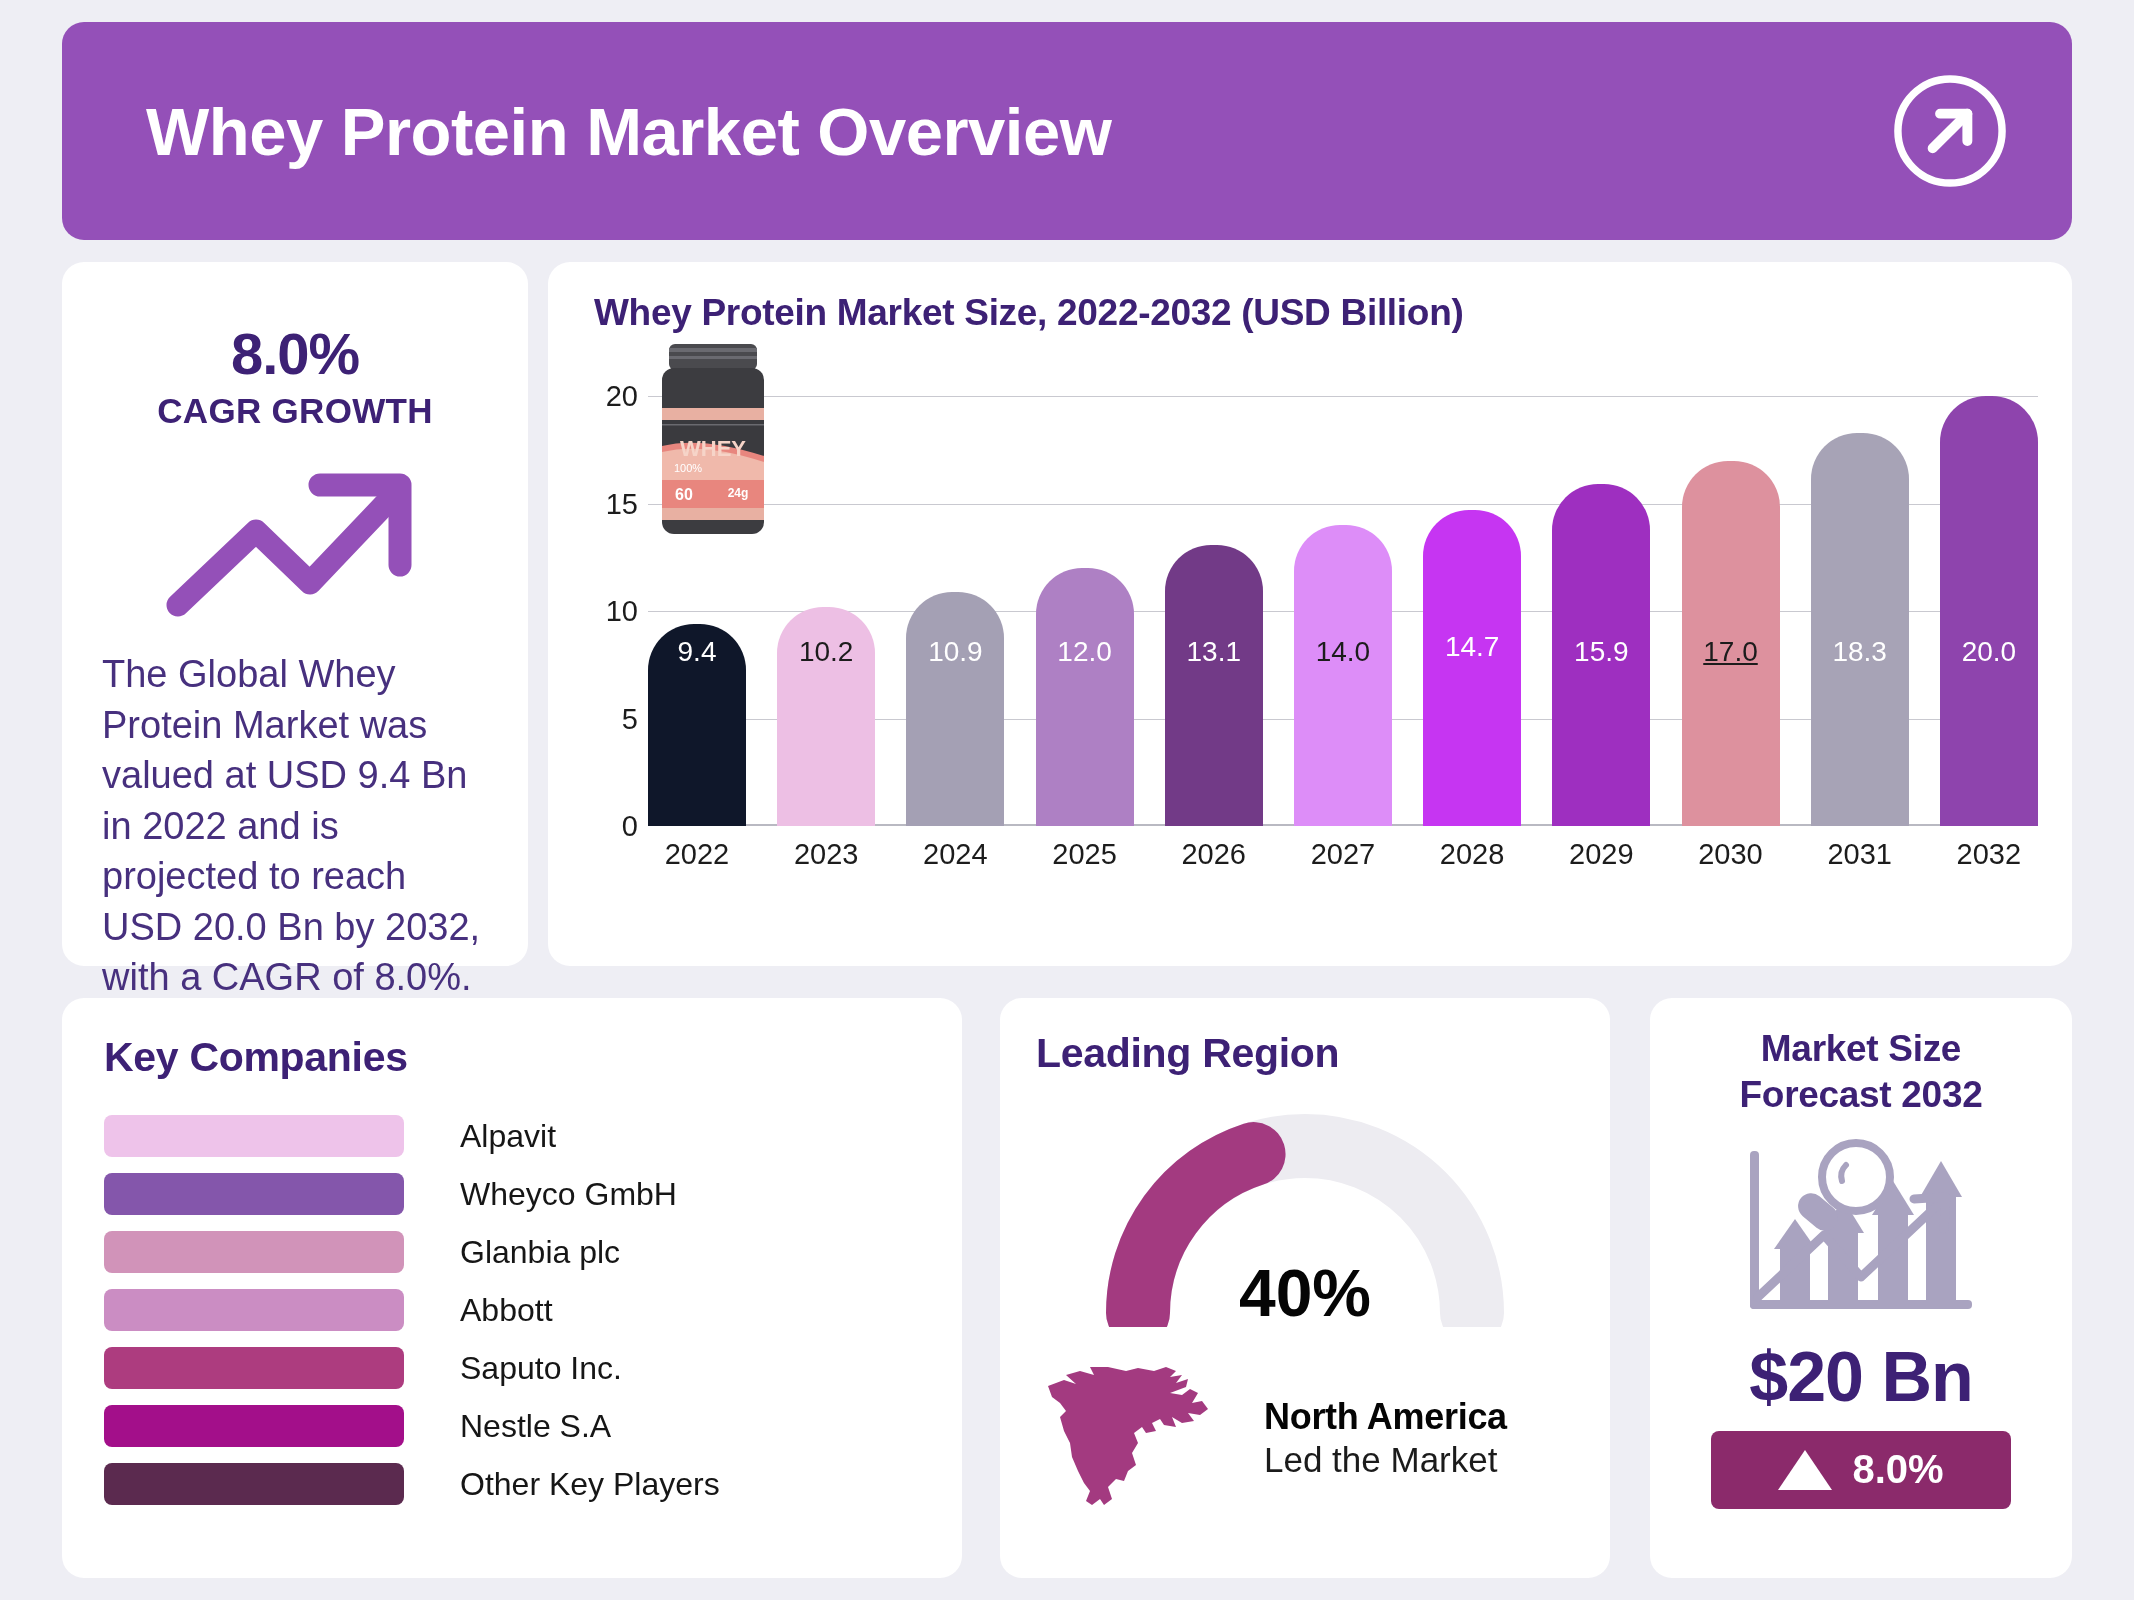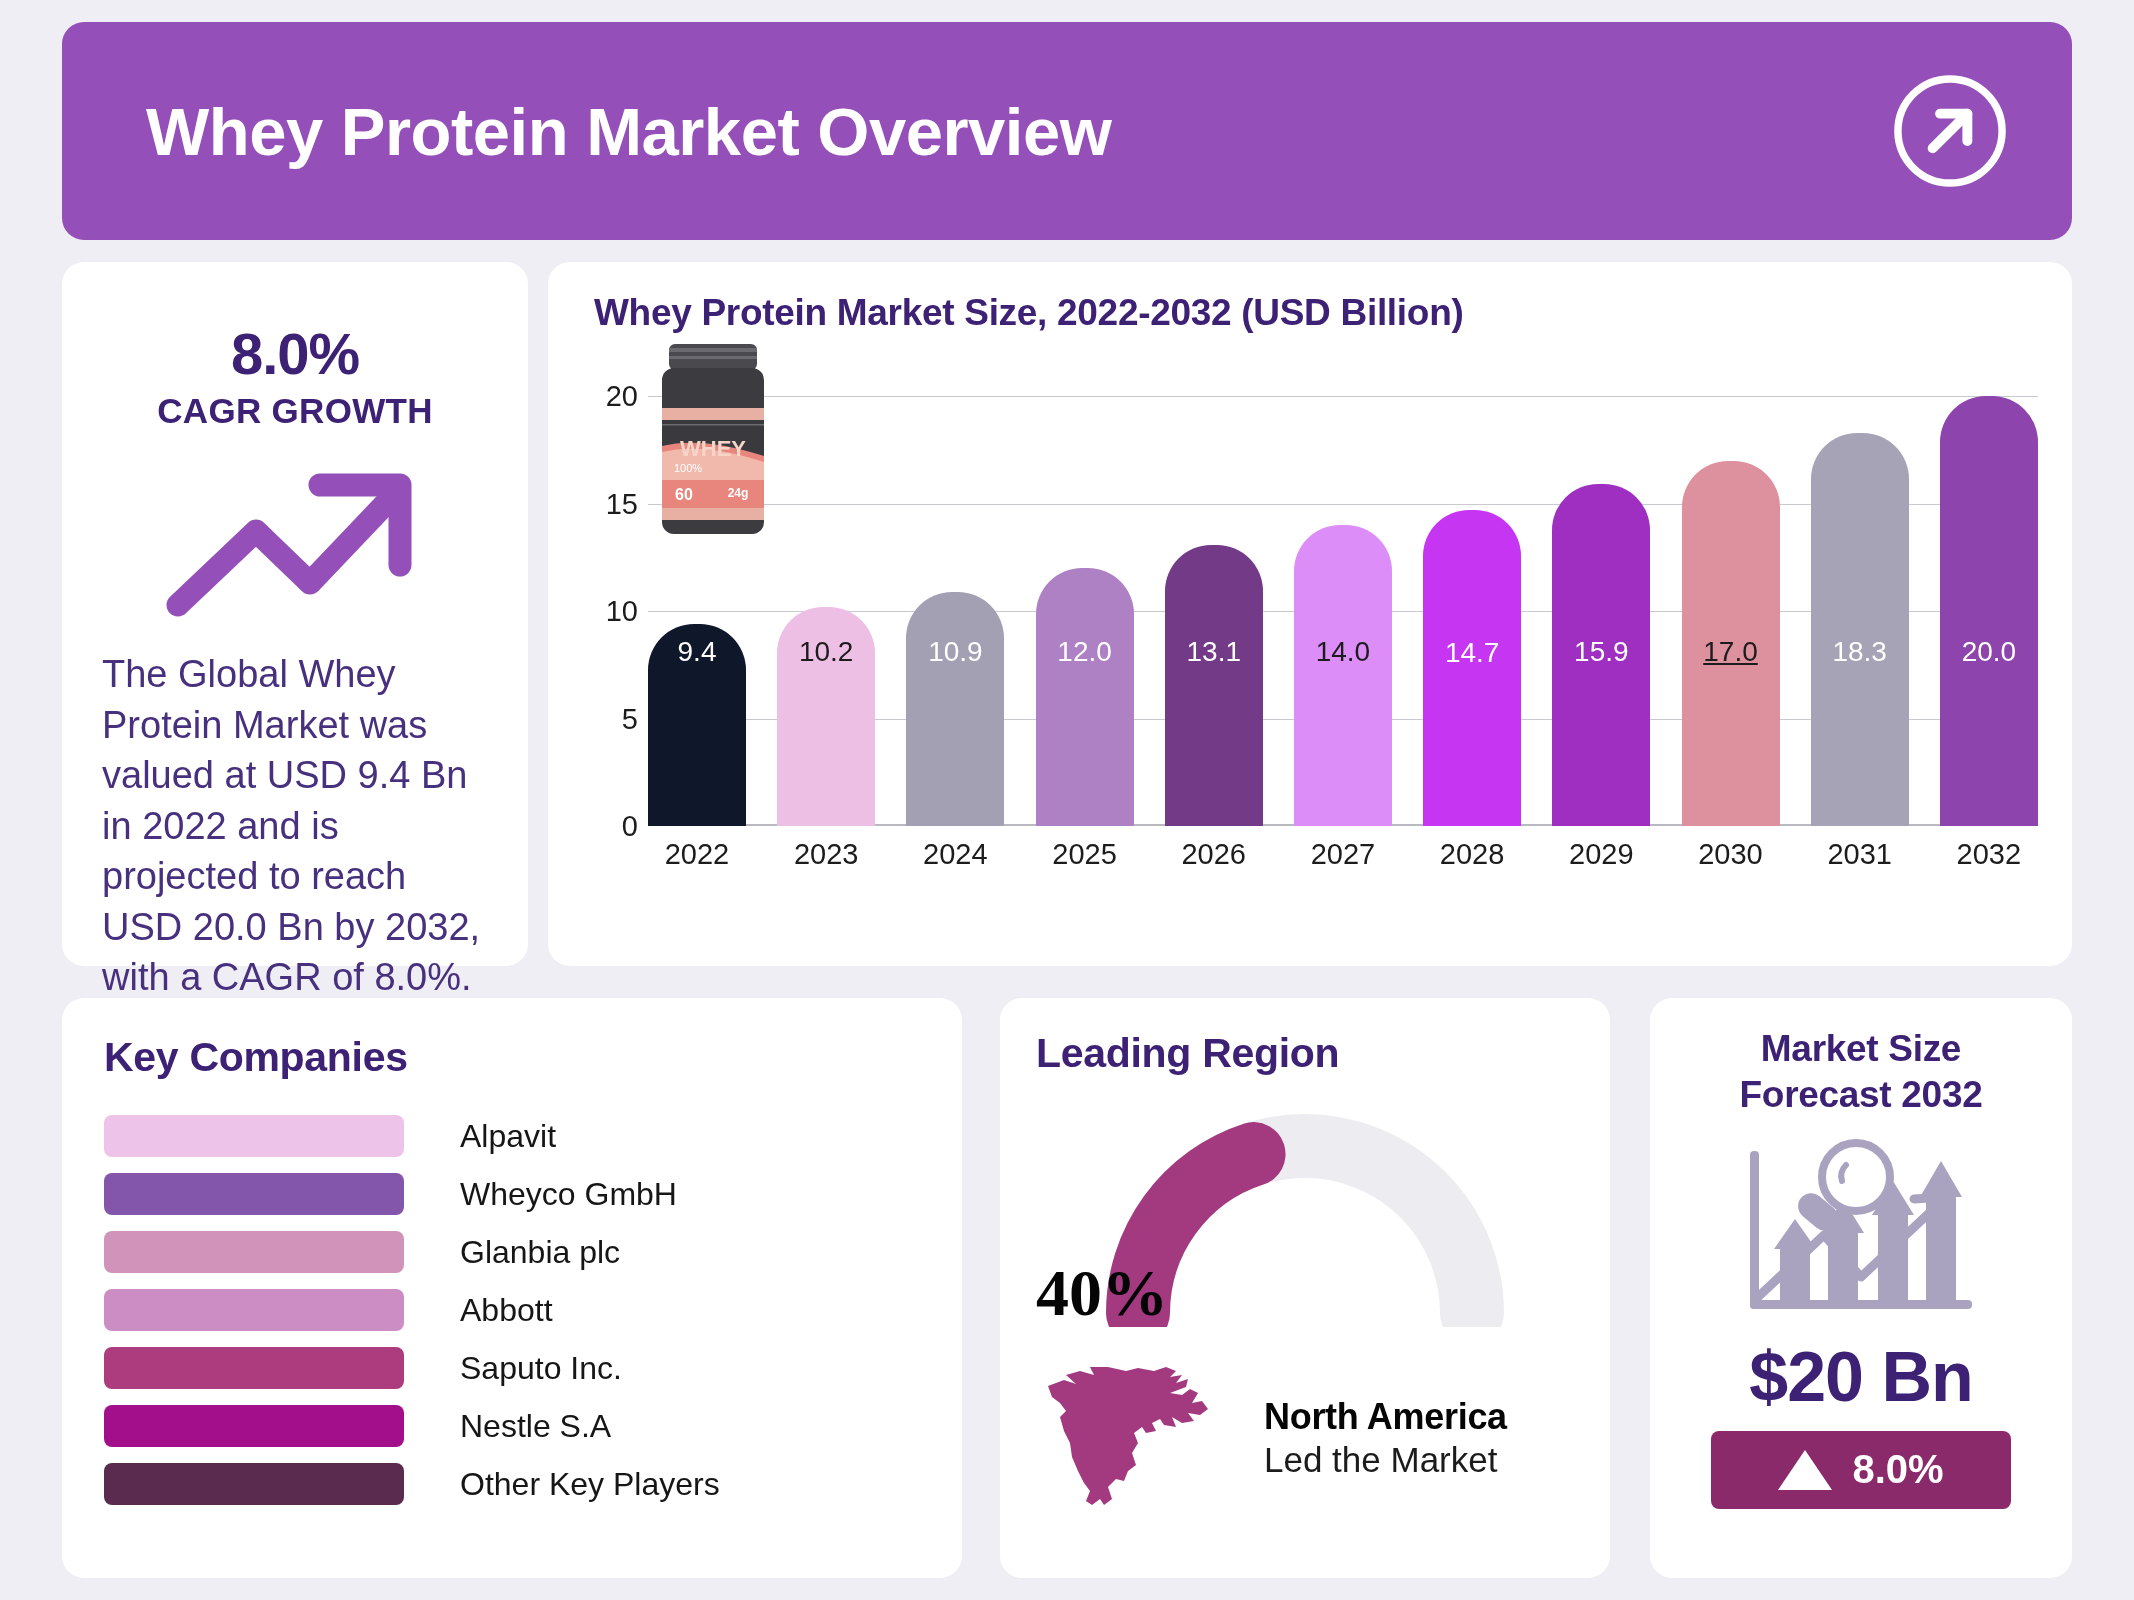--- a/index.html
+++ b/index.html
@@ -117,22 +117,22 @@
   .swatch { width: 300px; height: 42px; border-radius: 8px; flex: 0 0 auto; }
   .company-name { margin-left: 56px; font-size: 32px; color: #161616; }
 
   
   .region-card { left: 1000px; top: 998px; width: 610px; height: 580px; padding: 32px 36px; }
   .region-title { color: #3d2175; font-size: 41px; font-weight: bold; letter-spacing: -0.3px; }
   .gauge-wrap { position: relative; width: 100%; height: 250px; margin-top: 10px; }
   .gauge-svg { position: absolute; left: 50%; top: 0; transform: translateX(-50%); }
   .gauge-value {
     position: absolute; left: 0; right: 0; bottom: 6px;
-    text-align: left;
-    font-size: 66px; font-weight: bold; color: #050505; font-family: Liberation Serif, serif;
+    text-align: center;
+    font-size: 66px; font-weight: bold; color: #050505;
   }
   .region-footer { display: flex; align-items: center; margin-top: 16px; padding-left: 6px; }
   .region-map { width: 200px; height: 170px; flex: 0 0 auto; }
   .region-text { margin-left: 22px; }
   .region-name { font-size: 36px; font-weight: bold; color: #050505; letter-spacing: -0.3px; }
   .region-sub { font-size: 35px; color: #1b1b1b; margin-top: 2px; }
 
   
   .forecast-card { left: 1650px; top: 998px; width: 422px; height: 580px; padding: 28px 24px; text-align: center; }
   .forecast-title { color: #3d2175; font-size: 37px; font-weight: bold; line-height: 1.25; letter-spacing: -0.3px; }
@@ -222,21 +222,21 @@
               <div class="bar-value" style="color: rgb(255, 255, 255); top: 91.4977px;">13.1</div>
             </div>
           </div>
           <div class="bar-wrap">
             <div class="bar" style="height: 300.837px; background: rgb(221, 141, 248); padding-left: 13px;">
               <div class="bar-value" style="color: rgb(28, 28, 28); top: 110.837px;">14.0</div>
             </div>
           </div>
           <div class="bar-wrap">
             <div class="bar" style="height: 315.879px; background: rgb(198, 53, 242);">
-              <div class="bar-value" style="color: rgb(255, 255, 255); top: 127px;">14.7</div>
+              <div class="bar-value" style="color: rgb(255, 255, 255); top: 121px;">14.7</div>
             </div>
           </div>
           <div class="bar-wrap">
             <div class="bar" style="height: 341.665px; background: rgb(158, 47, 192);">
               <div class="bar-value" style="color: rgb(255, 255, 255); top: 151.665px;">15.9</div>
             </div>
           </div>
           <div class="bar-wrap">
             <div class="bar" style="height: 365.302px; background: rgb(221, 145, 158);">
               <div class="bar-value" style="color: rgb(28, 28, 28); top: 175.302px; text-decoration: underline;">17.0</div>

